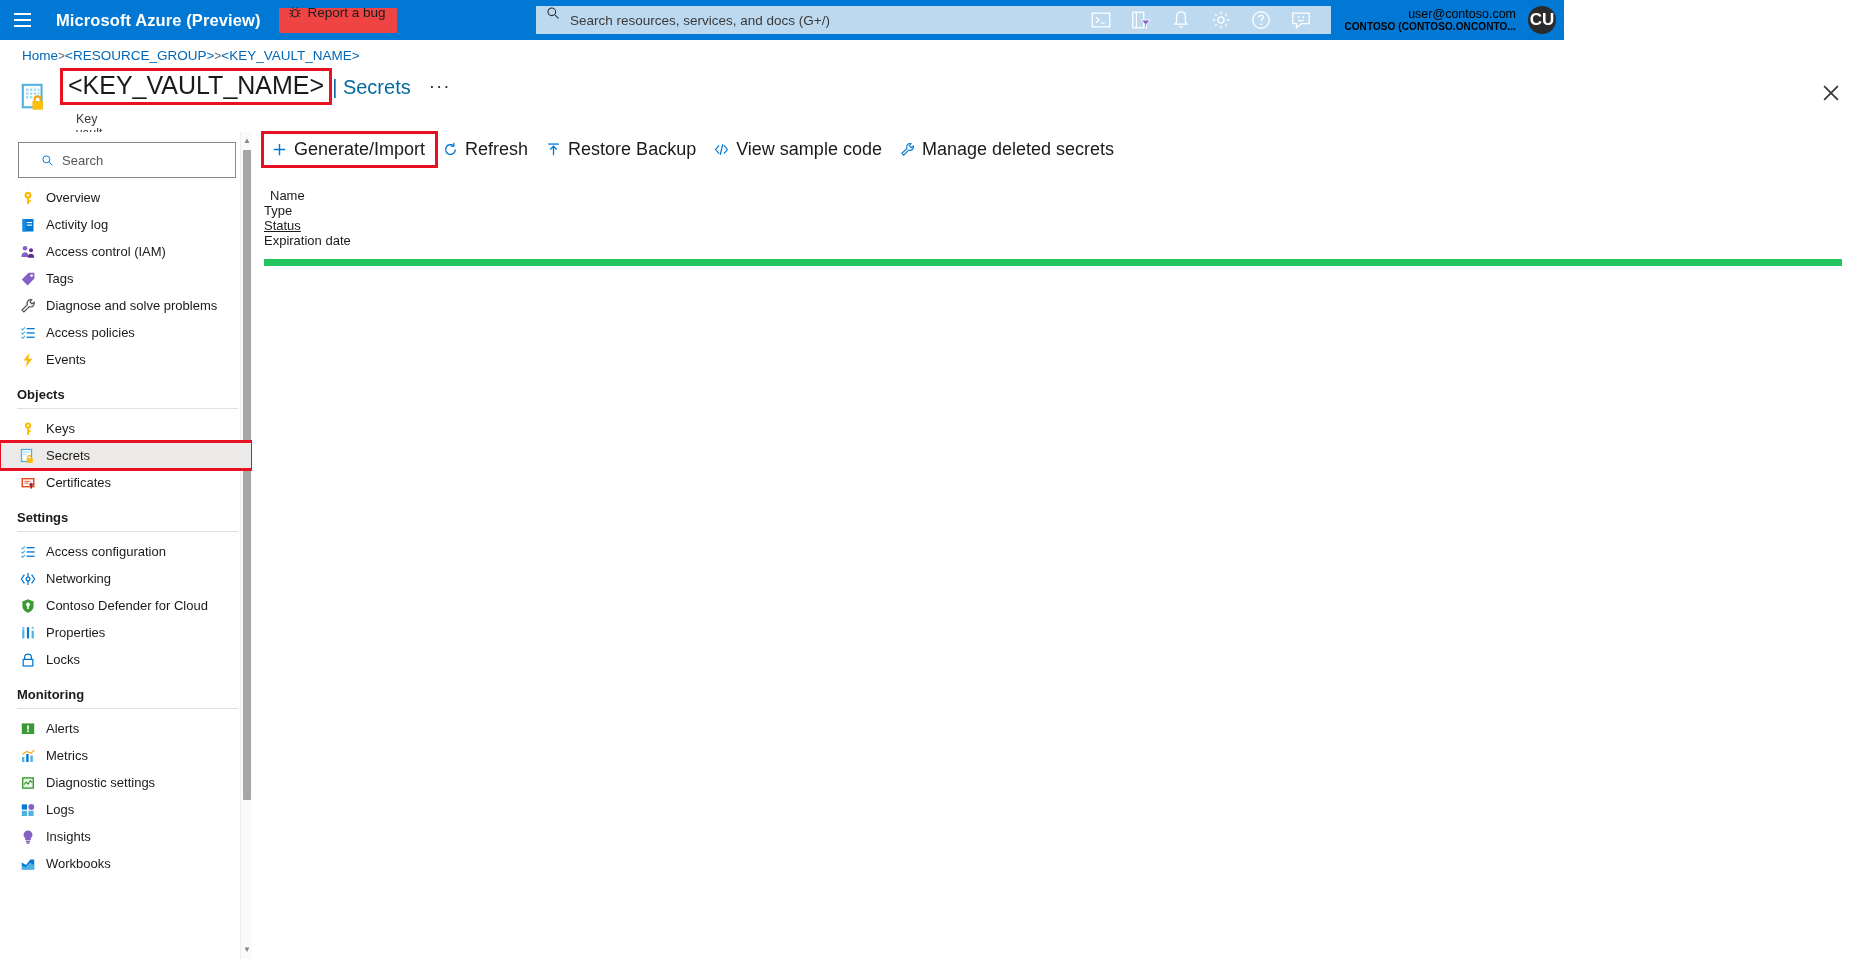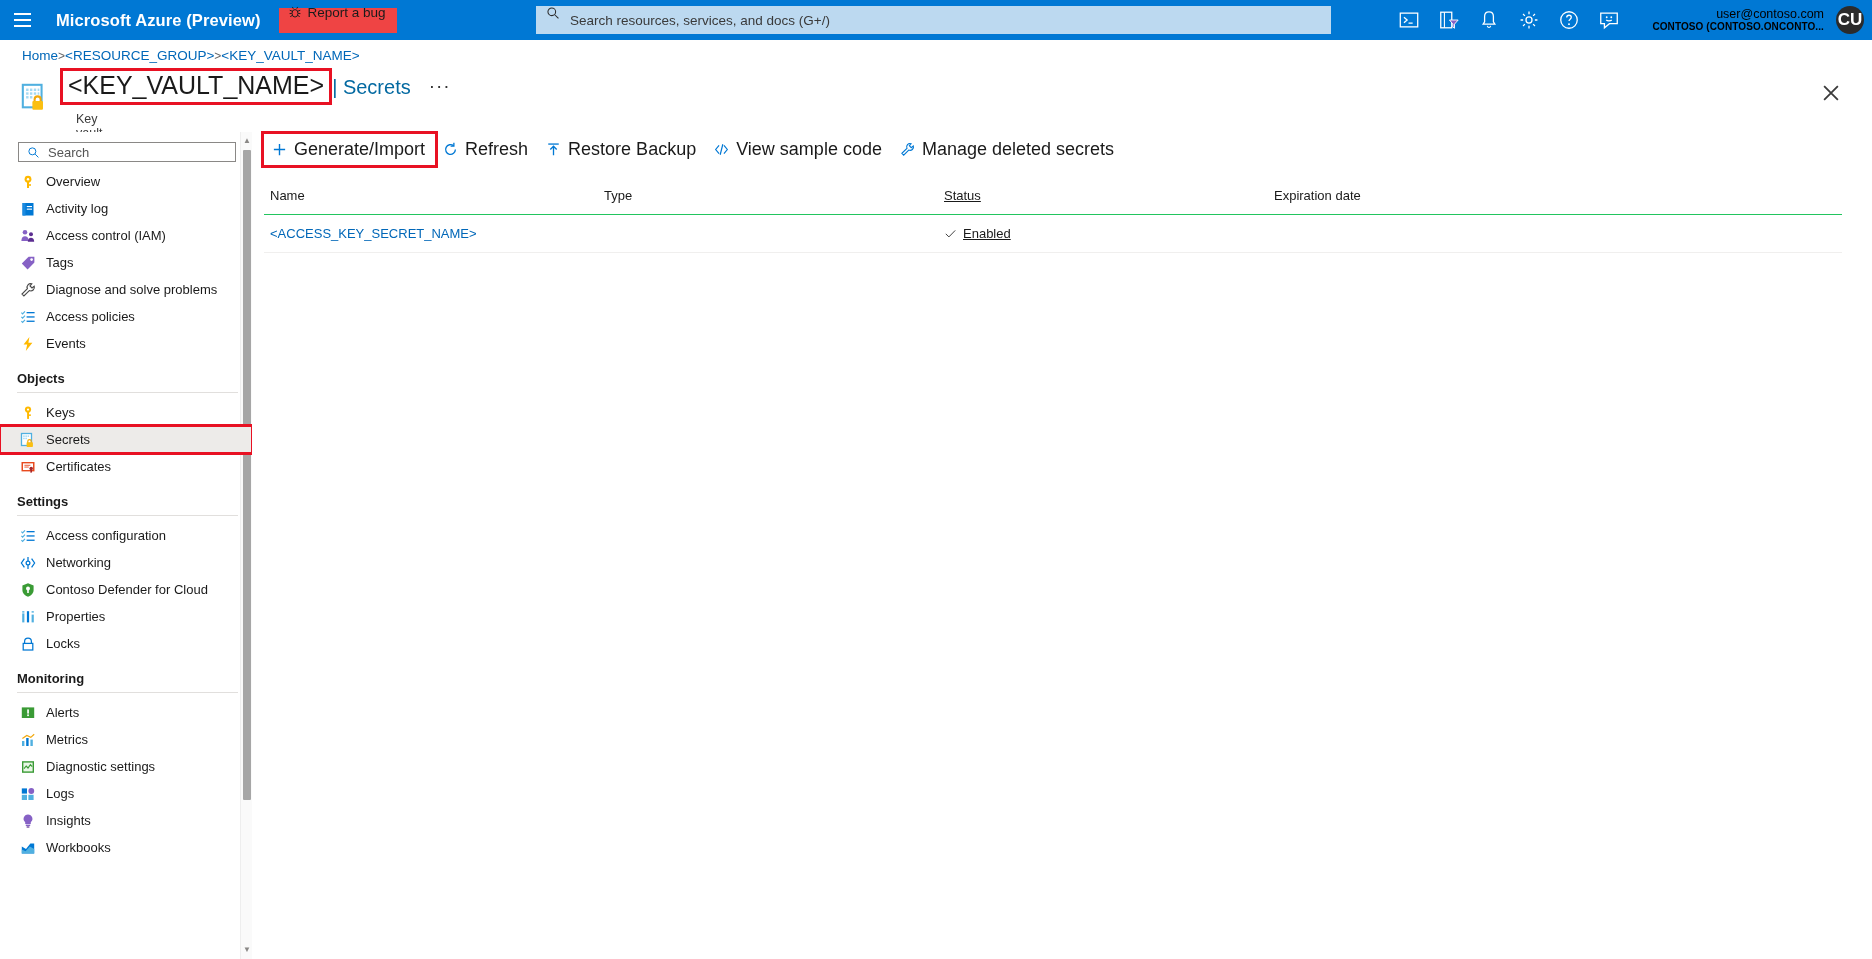--- a/index.html
+++ b/index.html
@@ -7,21 +7,21 @@
     margin: 0; padding: 0;
     width: 1872px; height: 959px;
     background: #ffffff;
     font-family: "Liberation Sans", sans-serif;
     overflow: hidden;
   }
 
   
   .topbar {
     position: absolute; top: 0; left: 0;
-    width: 1872px; height: 40px;
+    width: 1564px; height: 40px;
     background: #0078d4;
     display: flex; align-items: center;
   }
   .hamburger {
     width: 44px; height: 40px;
     display: flex; flex-direction: column;
     align-items: center; justify-content: center;
     gap: 4px; cursor: pointer;
   }
   .hamburger span { display: block; width: 17px; height: 2px; background: #fff; }
@@ -109,22 +109,22 @@
   }
 
   
   .sidebar {
     position: absolute; left: 0; top: 132px;
     width: 252px; height: 827px;
     background: #fff; overflow: hidden;
   }
   .side-search {
     margin: 10px 16px 6px 18px;
-    height: 20px; border: 1px solid #8a8886;
-    display: flex; align-items: center; padding-left: 8px; background: #fff;
+    height: 36px; border: 1px solid #8a8886;
+    display: flex; align-items: center; padding-left: 22px; background: #fff;
   }
   .side-search input {
     border: 0; outline: none; background: transparent;
     font-family: "Liberation Sans", sans-serif;
     font-size: 13px; color: #1a1a1a; margin-left: 6px; width: 150px;
   }
   .side-search input::placeholder { color: #555; }
   .collapse {
     position: absolute; left: 242px; top: 12px;
     font-size: 14px; color: #555; cursor: pointer;
@@ -171,21 +171,21 @@
     display: flex; align-items: center; gap: 7px;
     font-size: 18px; color: #1a1a1a; cursor: pointer;
     padding: 5px 10px 5px 8px; white-space: nowrap;
   }
   .cmd.boxed { outline: 3px solid #e81123; }
   .cmd-ico { width: 15px; height: 15px; display:flex; align-items:center; justify-content:center; }
 
   .grid { margin-top: 22px; margin-right: 30px; }
   .grid-head {
     display: flex; font-size: 13px; color: #1a1a1a;
-    padding-bottom: 11px; border-bottom: 1px solid #22c55e;
+    padding-bottom: 11px; border-bottom: 7px solid #22c55e; flex-direction: column;
   }
   .grid-row {
     display: flex; font-size: 13px; color: #1a1a1a;
     padding: 11px 0 11px 0; border-bottom: 1px solid #f0efee;
     cursor: pointer;
   }
   .c-name { width: 340px; padding-left: 6px; }
   .c-type { width: 340px; }
   .c-status { width: 330px; display:flex; align-items:center; gap:6px;text-decoration:underline; }
   .c-exp { flex: 1; }
@@ -640,27 +640,14 @@
   </div>
 
   <div class="grid">
     <div class="grid-head">
       <div class="c-name">Name</div>
       <div class="c-type">Type</div>
       <div class="c-status">Status</div>
       <div class="c-exp">Expiration date</div>
     </div>
 
-    <div class="grid-row">
-      <div class="c-name">
-        <span class="lnk">&lt;ACCESS_KEY_SECRET_NAME&gt;</span>
-      </div>
-      <div class="c-type"></div>
-      <div class="c-status">
-        <svg class="check" viewBox="0 0 16 16">
-          <path d="M2.2 8.4 L6 12.2 L13.8 4.2" fill="none" stroke="#3b3b3b" stroke-width="1.2"></path>
-        </svg>
-        <span>Enabled</span>
-      </div>
-      <div class="c-exp"></div>
-    </div>
   </div>
 </div>
 
 </body></html>

